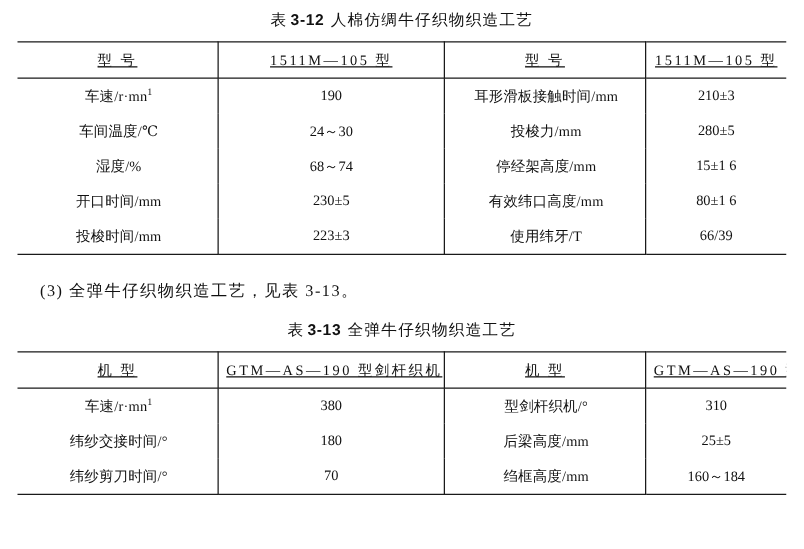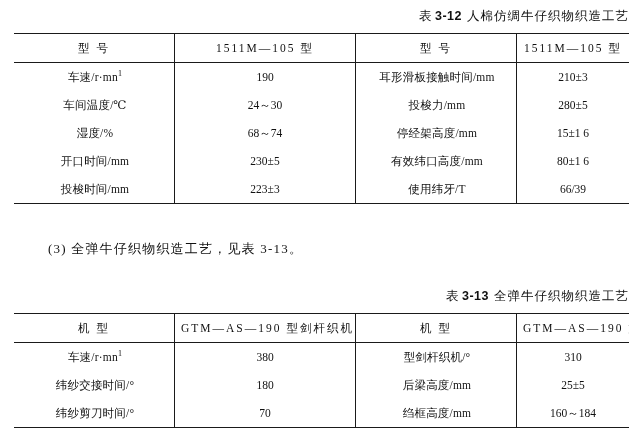--- a/index.html
+++ b/index.html
@@ -15,21 +15,21 @@
     overflow: hidden;
   }
   .page {
     position: relative;
     width: 643px;
     height: 439px;
     box-sizing: border-box;
     padding: 0 14px;
   }
   .tbl-caption {
-    text-align: right;
+    text-align: center;
     font-size: 12.5px;
     letter-spacing: 0.5px;
     margin: 0;
     padding: 0;
     white-space: nowrap;
   }
   .tbl-caption .cap-label {
     font-size: 12.5px;
   }
   .tbl-caption .cap-num {
@@ -69,31 +69,32 @@
     text-align: center;
   }
   
   table.doc-table td.c0 { border-right: 1px solid #1a1a1a; width: 148px; }
   table.doc-table td.c1 { border-right: 1px solid #1a1a1a; width: 168px; }
   table.doc-table td.c2 { border-right: 1px solid #1a1a1a; width: 148px; }
   table.doc-table td.c3 { width: auto; }
 
   table.doc-table tr.rule-top td {
     border-top: 1px solid #1a1a1a;
+    text-decoration: underline;
   }
   table.doc-table tr.rule-under-head td {
     border-bottom: 1px solid #1a1a1a;
   }
   table.doc-table tr.rule-bottom td {
     border-bottom: 1px solid #1a1a1a;
   }
   .para {
     font-size: 13px;
     letter-spacing: 1.2px;
-    margin: 16px;
+    margin: 0;
     padding: 0 0 0 18px;
   }
   .sup {
     font-size: 8px;
     vertical-align: super;
   }
   .spacer-8 { height: 8px; }
   .spacer-14 { height: 14px; }
   .spacer-16 { height: 16px; }
   .spacer-20 { height: 20px; }

